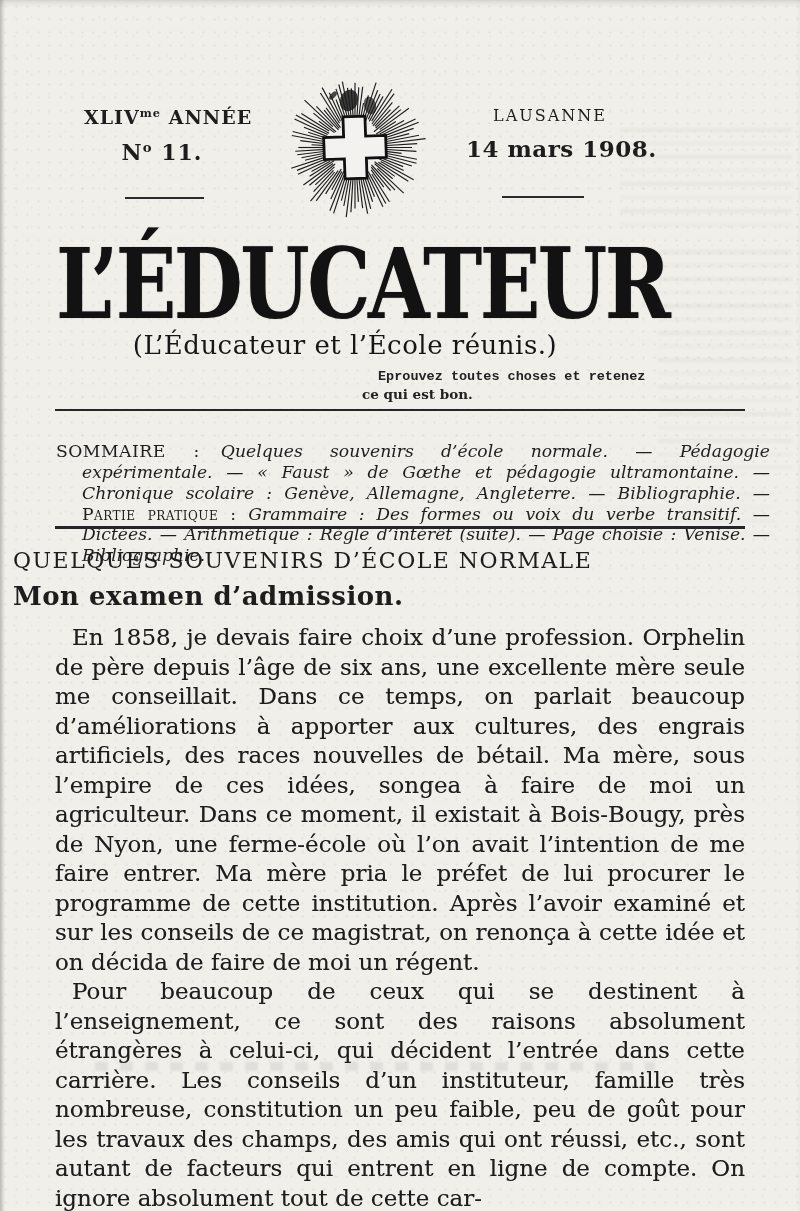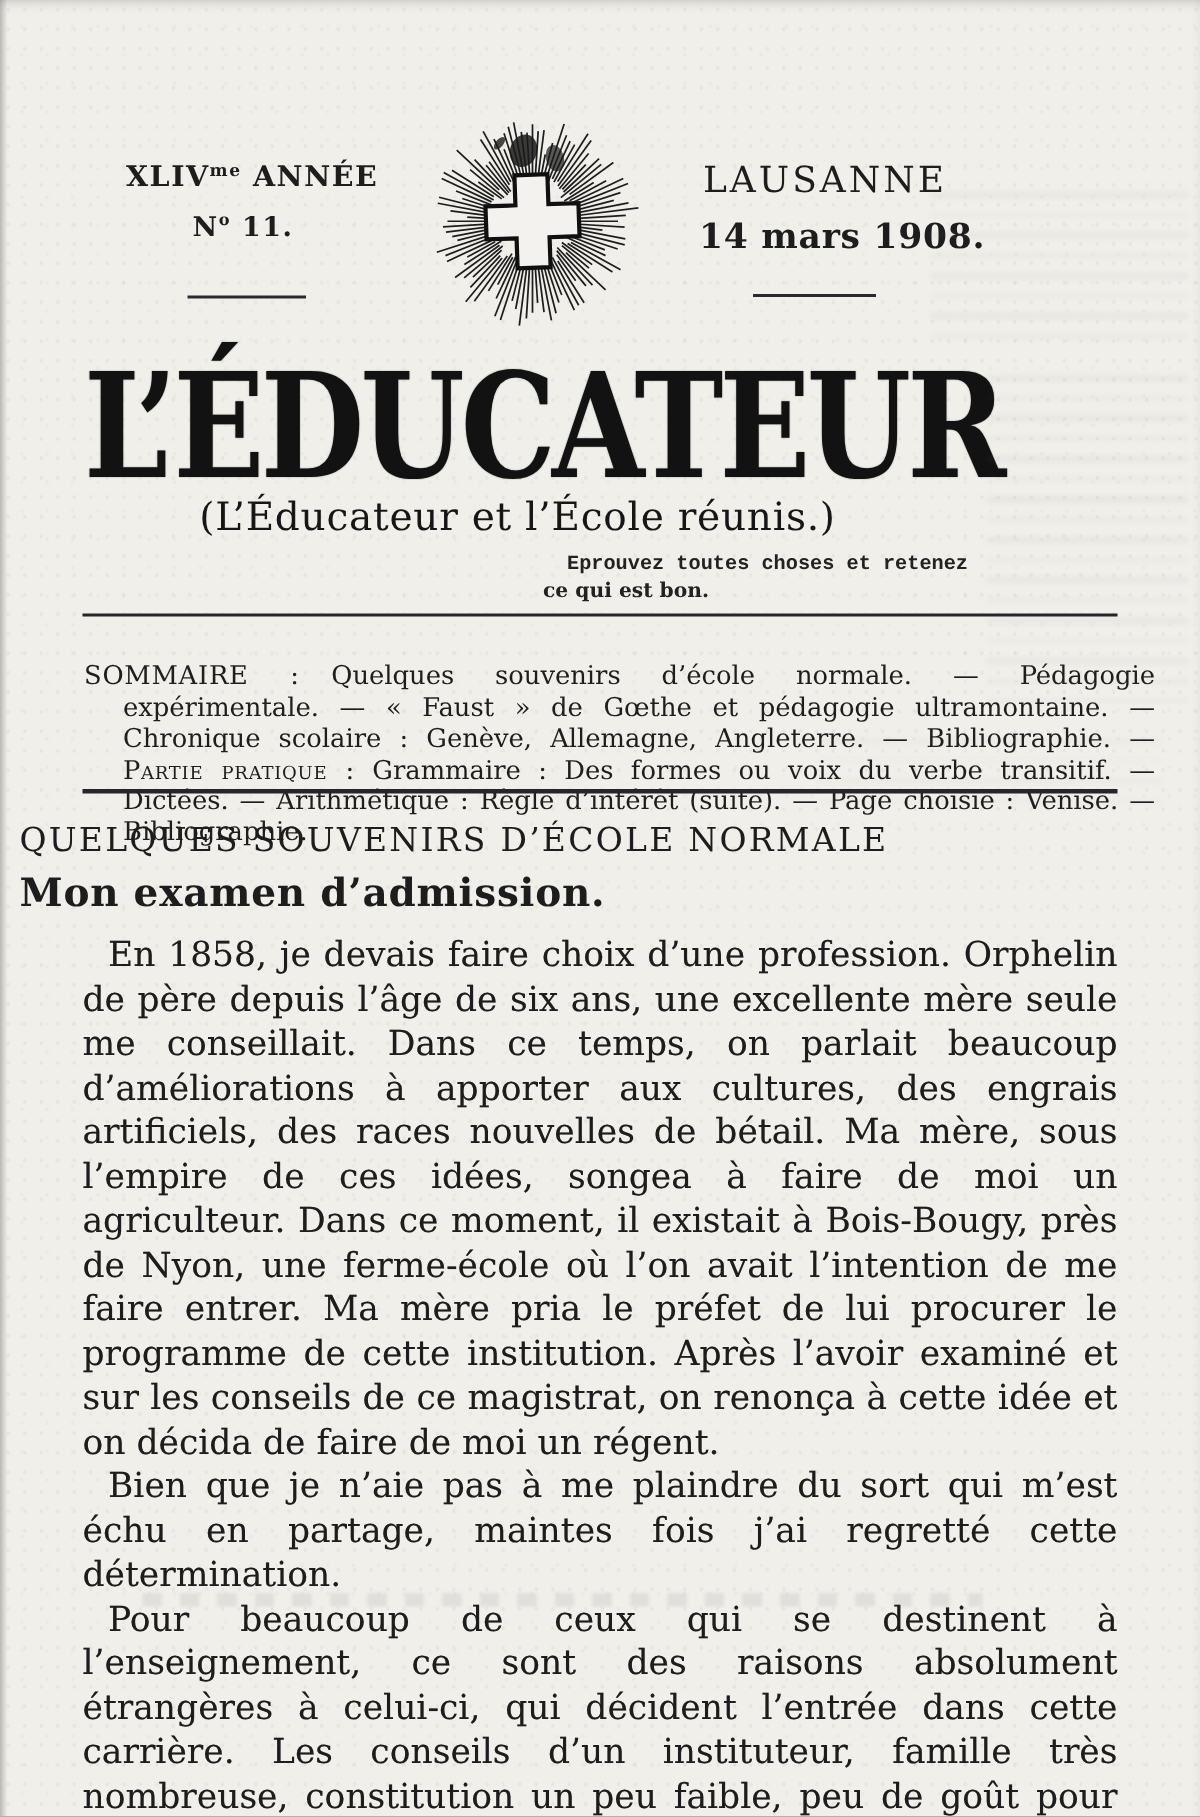--- a/index.html
+++ b/index.html
@@ -17,24 +17,24 @@
     font-family:"DejaVu Serif","Liberation Serif",serif;
     color:#1d1d1d;
     box-shadow:inset 0 4px 10px -6px rgba(0,0,0,.35);
   }
   .edge-left{position:absolute;left:0;top:0;width:5px;height:100%;
     background:linear-gradient(90deg,rgba(30,30,30,.45),rgba(30,30,30,0));opacity:.5;}
 
   
   .header-left{position:absolute;left:84px;top:106px;width:156px;text-align:center;}
   .hl-year{font-size:19px;font-weight:bold;letter-spacing:1px;white-space:nowrap;}
-  .hl-issue{font-size:18px;font-weight:bold;margin-top:11px;letter-spacing:1px;}
+  .hl-issue{font-size:22px;font-weight:bold;margin-top:11px;letter-spacing:1px;}
   sup{font-size:60%;vertical-align:super;}
   .header-right{position:absolute;left:466px;top:106px;width:168px;text-align:center;}
-  .hr-place{font-size:24px;letter-spacing:2px;white-space:nowrap;}
+  .hr-place{font-size:16px;letter-spacing:2px;white-space:nowrap;}
   .hr-date{font-size:23px;font-weight:bold;margin-top:10px;letter-spacing:.5px;white-space:nowrap;}
   .header-rule{position:absolute;height:2px;background:#2b2b2f;}
   .rule-left{left:125px;top:197px;width:79px;}
   .rule-right{left:502px;top:196px;width:82px;}
 
   
   .emblem{position:absolute;left:275px;top:60px;width:160px;height:175px;}
   .emblem line{stroke:#1d1d1d;stroke-width:1.15;}
 
   
@@ -51,21 +51,21 @@
 
   .rule-main{position:absolute;left:55px;width:690px;background:#26262a;}
   .rule-1{top:409px;height:2px;}
   .rule-2{top:526px;height:3px;}
 
   
   .sommaire{position:absolute;left:56px;top:424px;width:688px;
     font-size:17.2px;line-height:20.8px;text-align:justify;
     padding-left:26px;text-indent:-26px;color:#1e1e1e;}
   .sommaire-label{font-style:normal;letter-spacing:.5px;margin-right:21px;}
-  .sommaire-italic{margin-top:36px;}
+  .sommaire-italic{font-style:italic;margin-top:36px;}
   .sommaire-smallcaps{font-style:normal;font-variant:small-caps;letter-spacing:.5px;}
 
   
   .article{position:absolute;left:55px;top:548px;width:690px;}
   .article-heading{font-size:22px;font-weight:400;letter-spacing:1.5px;text-align:left;
     margin:0 0 8px;transform:translateX(-42px);white-space:nowrap;}
   .article-subheading{font-size:26px;font-weight:bold;letter-spacing:.5px;
     margin:0 0 12px;transform:translateX(-42px);}
   .body-par{font-size:23px;line-height:29.5px;text-align:justify;text-indent:17px;
     margin:0;hyphens:auto;-webkit-hyphens:auto;color:#1d1d1d;
@@ -221,21 +221,20 @@
   <div class="rule-main rule-1"></div>
 
   <p class="sommaire"><span class="sommaire-label">SOMMAIRE :</span><span class="sommaire-italic">Quelques souvenirs d’école normale. — Pédagogie expérimentale. — « Faust » de Gœthe et pédagogie ultramontaine. — Chronique scolaire : Genève, Allemagne, Angleterre. — Bibliographie. — </span><span class="sommaire-smallcaps">Partie pratique :</span><span class="sommaire-italic"> Grammaire : Des formes ou voix du verbe transitif. — Dictées. — Arithmétique : Règle d’intérêt (suite). — Page choisie : Venise. — Bibliographie.</span></p>
 
   <div class="rule-main rule-2"></div>
 
   <div class="article">
     <h3 class="article-heading">QUELQUES SOUVENIRS D’ÉCOLE NORMALE</h3>
     <h4 class="article-subheading">Mon examen d’admission.</h4>
     <p class="body-par">En 1858, je devais faire choix d’une profession. Orphelin de père depuis l’âge de six ans, une excellente mère seule me conseillait. Dans ce temps, on parlait beaucoup d’améliorations à apporter aux cultures, des engrais artificiels, des races nouvelles de bétail. Ma mère, sous l’empire de ces idées, songea à faire de moi un agriculteur. Dans ce moment, il existait à Bois-Bougy, près de Nyon, une ferme-école où l’on avait l’intention de me faire entrer. Ma mère pria le préfet de lui procurer le programme de cette institution. Après l’avoir examiné et sur les conseils de ce magistrat, on renonça à cette idée et on décida de faire de moi un régent.</p>
-    <p class="body-par">Bien que je n’aie pas à me plaindre du sort qui m’est échu en partage, maintes fois j’ai regretté cette détermination.</p>
     <p class="body-par">Pour beaucoup de ceux qui se destinent à l’enseignement, ce sont des raisons absolument étrangères à celui-ci, qui décident l’entrée dans cette carrière. Les conseils d’un instituteur, famille très nombreuse, constitution un peu faible, peu de goût pour les travaux des champs, des amis qui ont réussi, etc., sont autant de facteurs qui entrent en ligne de compte. On ignore absolument tout de cette car-</p>
   </div>
 
   <div class="ghost ghost-a"></div>
   <div class="ghost ghost-b"></div>
   <div class="ghost ghost-c"></div>
   <div class="ghost ghost-d"></div>
 
 </div>
 

